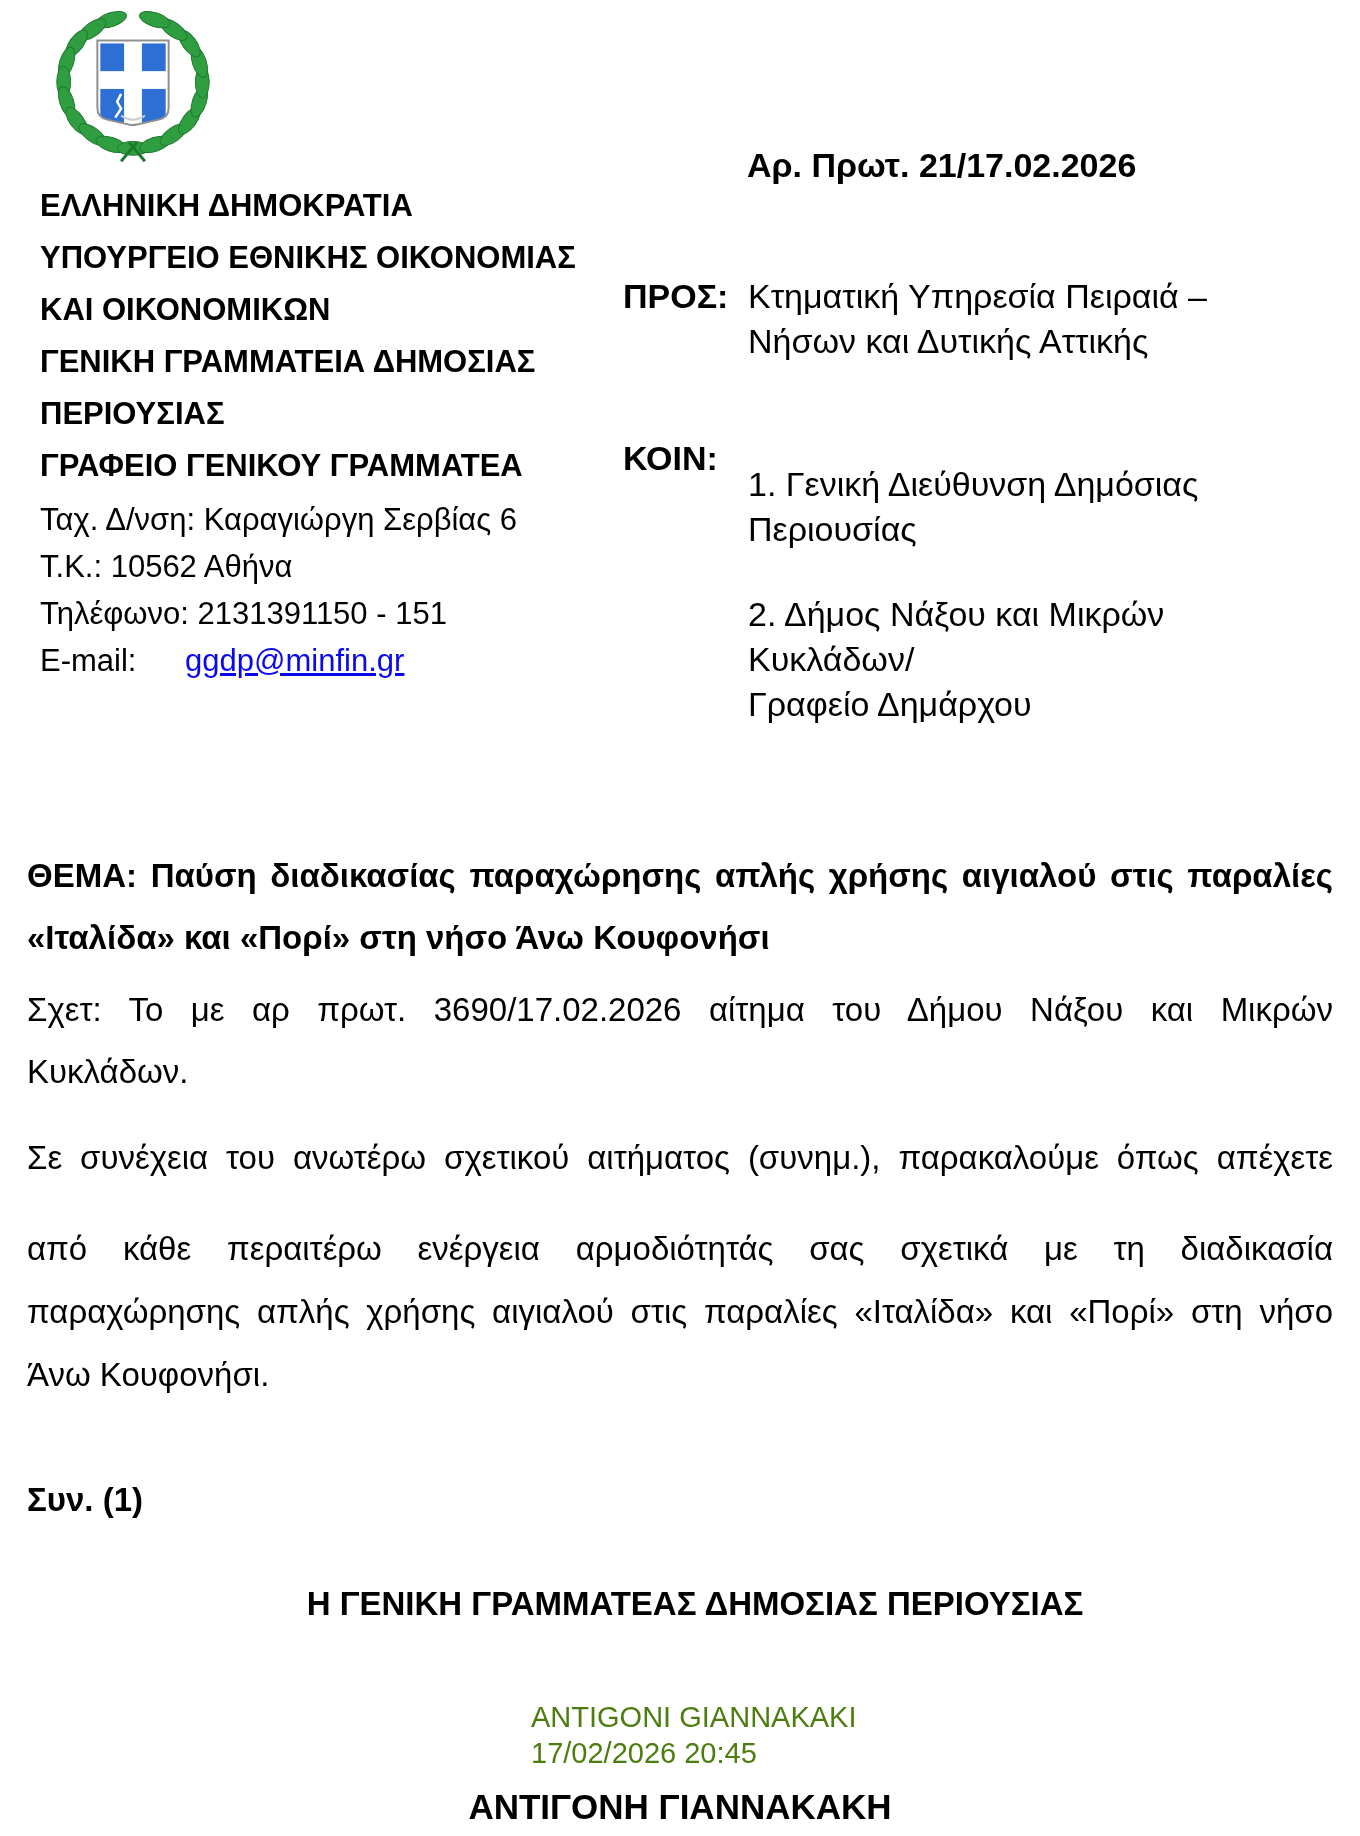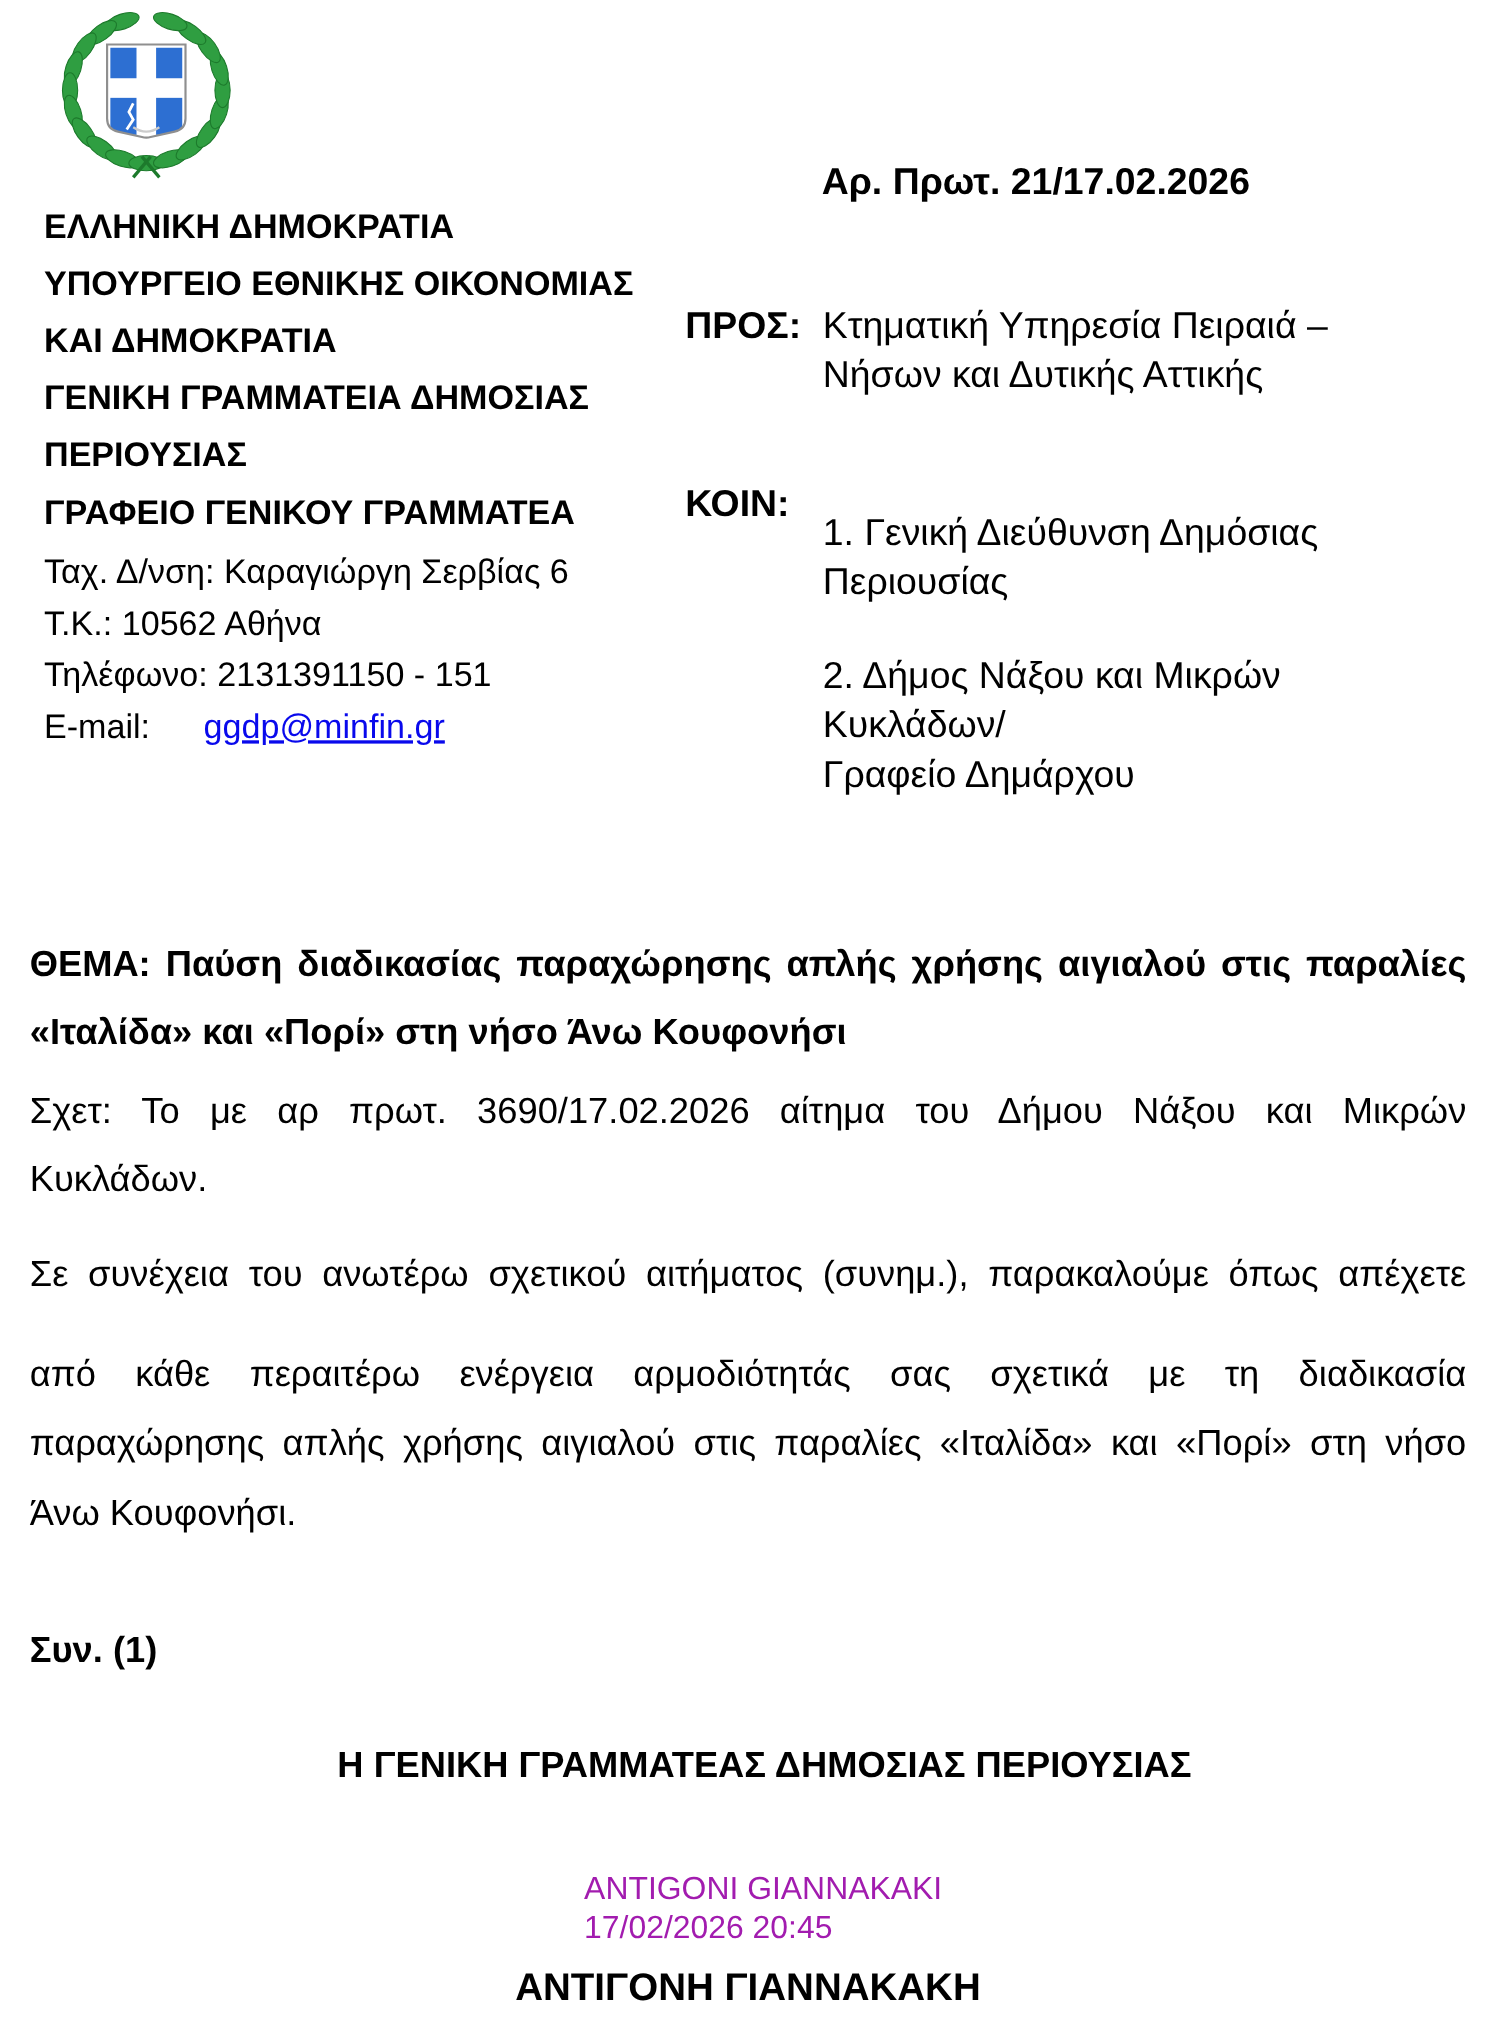--- a/index.html
+++ b/index.html
@@ -13,21 +13,21 @@
   .f31{font-size:31px;line-height:36px;}
   .f33{font-size:33px;line-height:40px;}
   .f34{font-size:34px;line-height:40px;}
   .f35{font-size:35px;line-height:42px;}
   
   .jline{position:absolute;left:27px;width:1306px;font-size:33px;line-height:44px;
          text-align:justify;text-align-last:justify;white-space:normal;}
   .pline{position:absolute;left:27px;width:1306px;font-size:33px;line-height:44px;}
   .center{position:absolute;left:0;width:1360px;text-align:center;}
   a.link{color:var(--link,#0000EE);text-decoration:underline;cursor:pointer;margin-left:40px;}
-  .stamp{color:#a21caf;text-align:center;}
+  .stamp{color:#4d7c0f;text-align:center;}
 </style>
 </head>
 <body>
 
 <div class="abs" style="left:34px;top:2px;">
   <svg width="198" height="164" viewBox="0 0 200 164">
     <g fill="var(--wreath-green,#2F9E41)" stroke="var(--wreath-dark,#1D7A2C)" stroke-width="1">
       <ellipse rx="16" ry="7" transform="translate(78,17) rotate(-18)"></ellipse>
       <ellipse rx="16" ry="7" transform="translate(59,27) rotate(-36)"></ellipse>
       <ellipse rx="16" ry="7" transform="translate(43,41) rotate(-54)"></ellipse>
@@ -60,21 +60,21 @@
       <rect x="64" y="69" width="72" height="18" fill="#ffffff"></rect>
       <path d="M88 92 L84 100 L88 107 L82 116" stroke="#ffffff" stroke-width="2.5" fill="none"></path>
       <path d="M88 114 Q100 122 112 114" stroke="#cccccc" stroke-width="2" fill="none"></path>
     </g>
     <path d="M64 38 H136 V106 Q136 116 126 118 L104 123 Q100 124 96 123 L74 118 Q64 116 64 106 Z" fill="none" stroke="#8f8f8f" stroke-width="2"></path>
   </svg>
 </div>
 
 <div class="abs b f31" style="left:40px;top:188px;">ΕΛΛΗΝΙΚΗ ΔΗΜΟΚΡΑΤΙΑ</div>
 <div class="abs b f31" style="left:40px;top:240px;">ΥΠΟΥΡΓΕΙΟ ΕΘΝΙΚΗΣ ΟΙΚΟΝΟΜΙΑΣ</div>
-<div class="abs b f31" style="left:40px;top:292px;">ΚΑΙ ΔΗΜΟΚΡΑΤΙΑ</div>
+<div class="abs b f31" style="left:40px;top:292px;">ΚΑΙ ΟΙΚΟΝΟΜΙΚΩΝ</div>
 <div class="abs b f31" style="left:40px;top:344px;">ΓΕΝΙΚΗ ΓΡΑΜΜΑΤΕΙΑ ΔΗΜΟΣΙΑΣ</div>
 <div class="abs b f31" style="left:40px;top:396px;">ΠΕΡΙΟΥΣΙΑΣ</div>
 <div class="abs b f31" style="left:40px;top:448px;">ΓΡΑΦΕΙΟ ΓΕΝΙΚΟΥ ΓΡΑΜΜΑΤΕΑ</div>
 
 <div class="abs f31" style="left:40px;top:502px;">Ταχ. Δ/νση: Καραγιώργη Σερβίας 6</div>
 <div class="abs f31" style="left:40px;top:549px;">Τ.Κ.: 10562 Αθήνα</div>
 <div class="abs f31" style="left:40px;top:596px;">Τηλέφωνο: 2131391150 - 151</div>
 <div class="abs f31" style="left:40px;top:643px;"><span>E-mail: </span><a class="link">ggdp@minfin.gr</a></div>
 
 <div class="abs b f34" style="left:747px;top:145px;">Αρ. Πρωτ. 21/17.02.2026</div>

